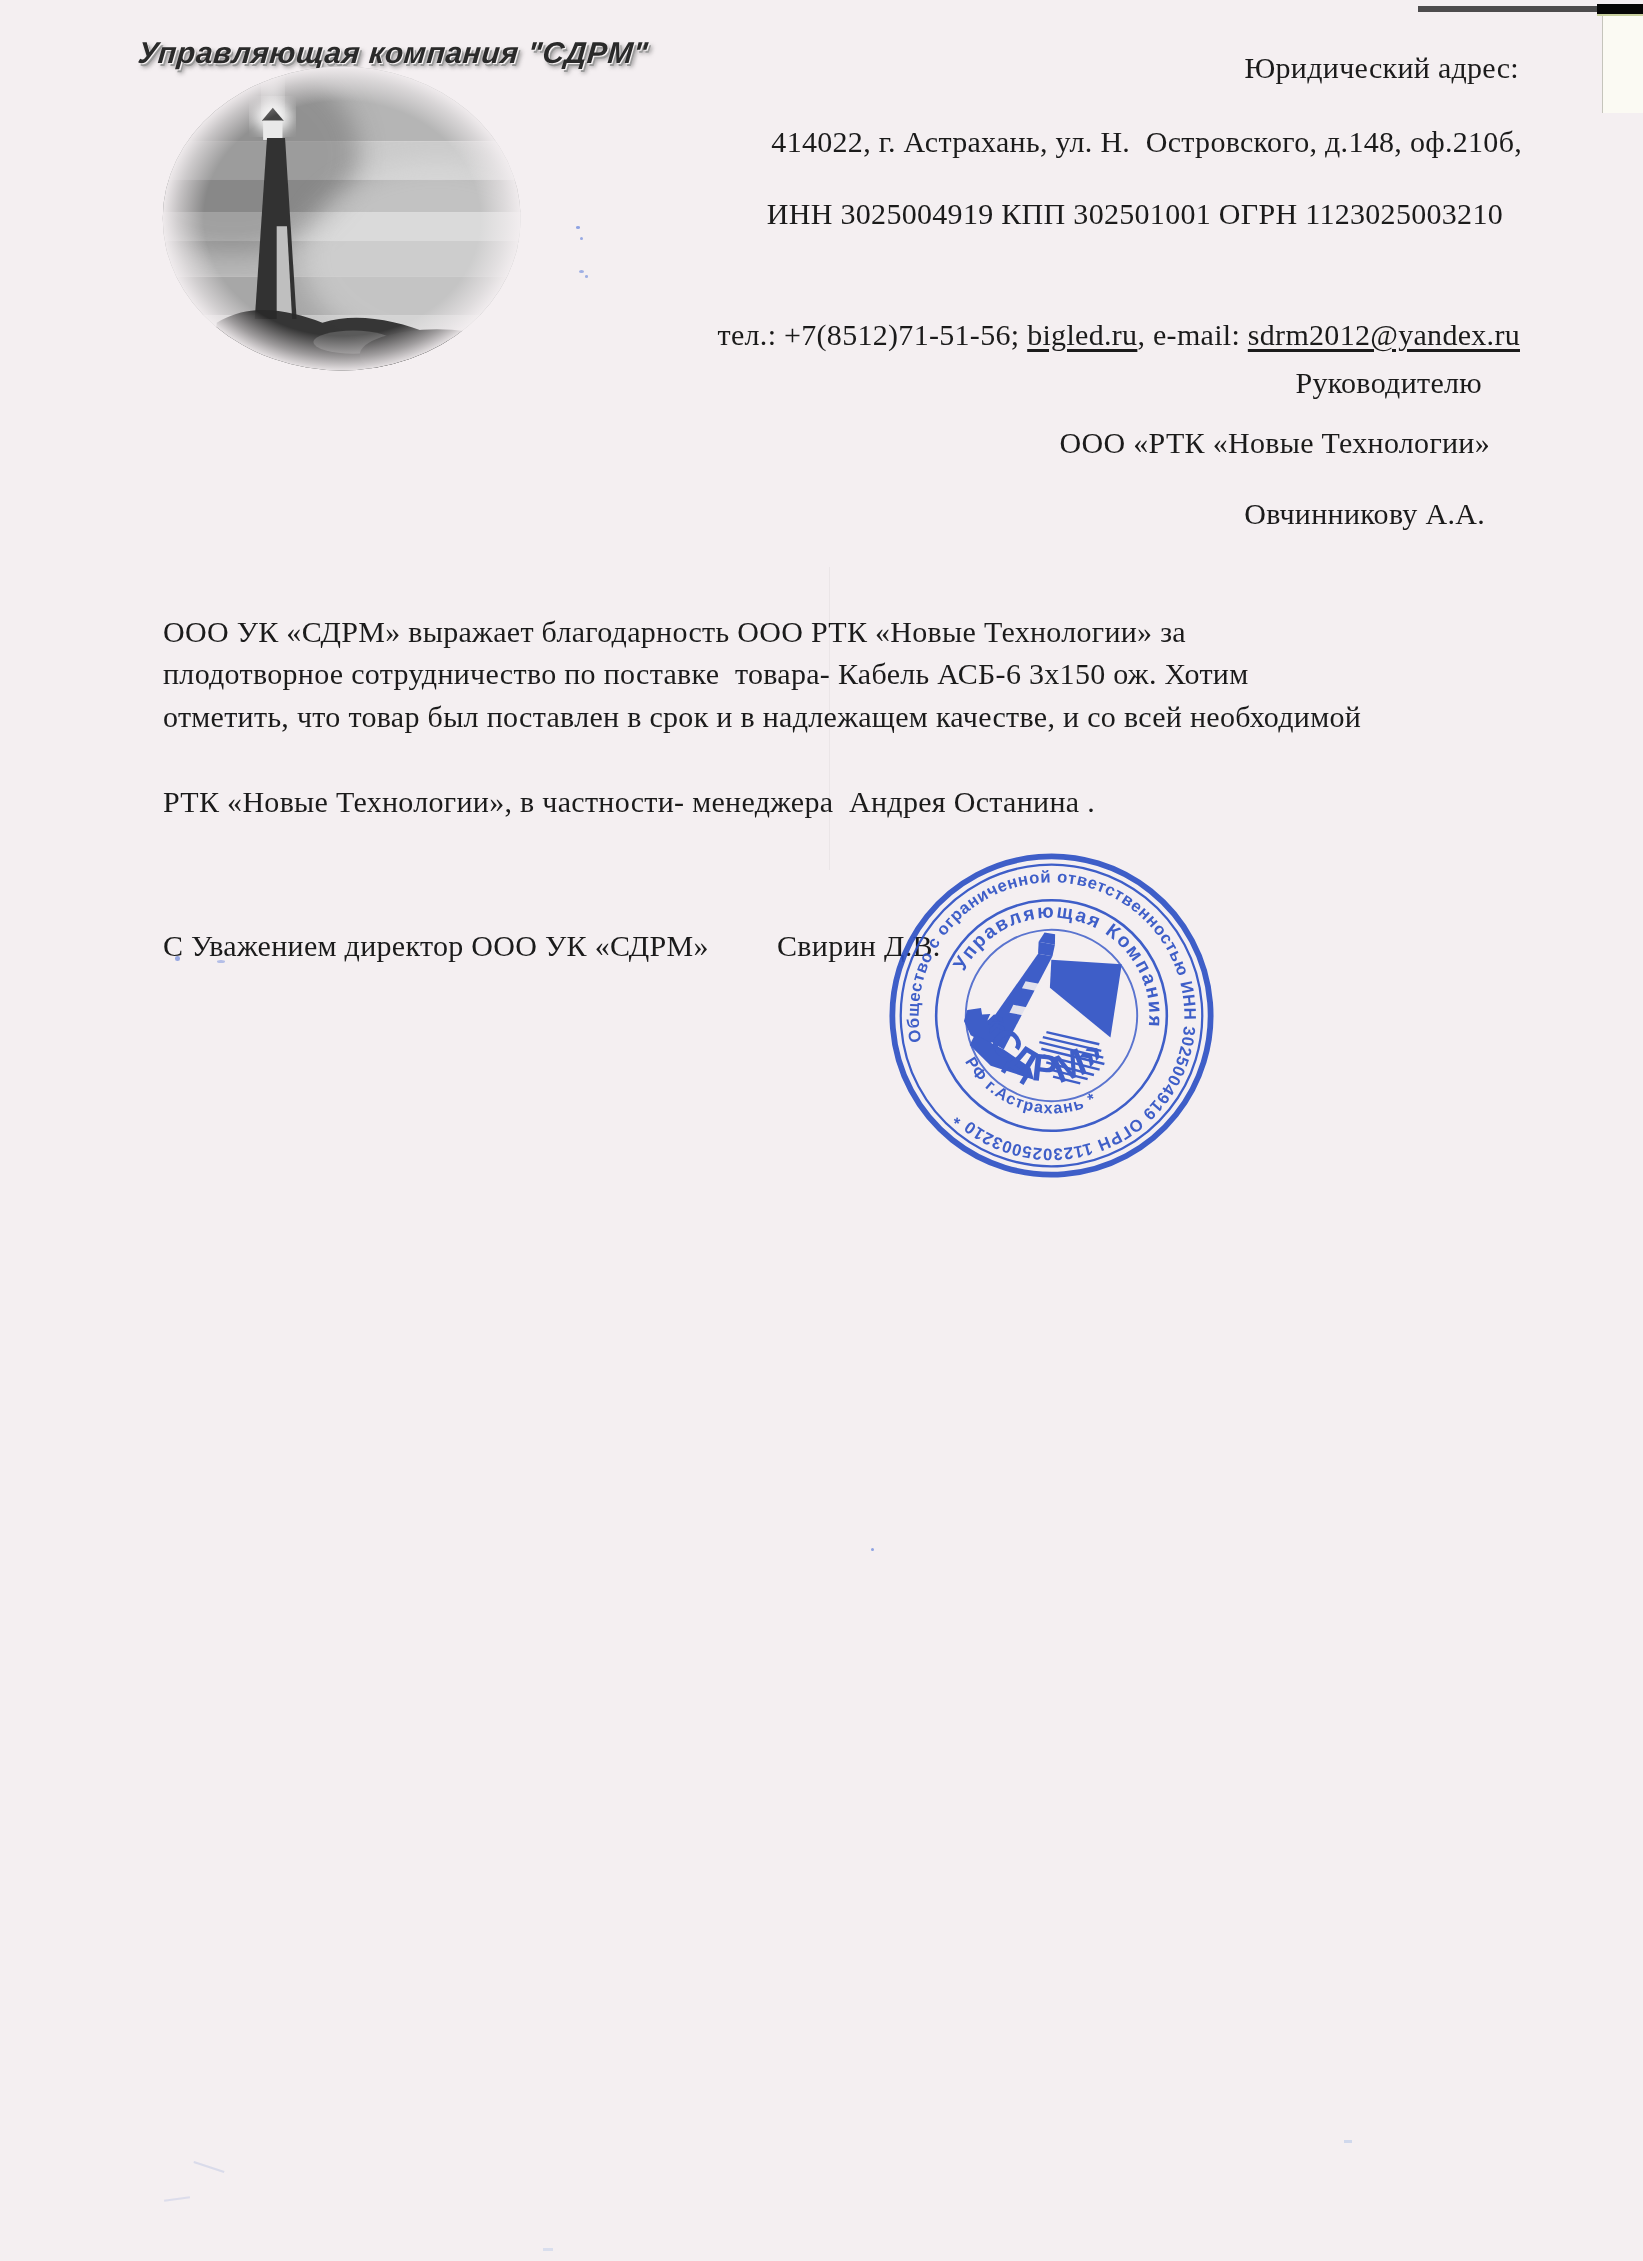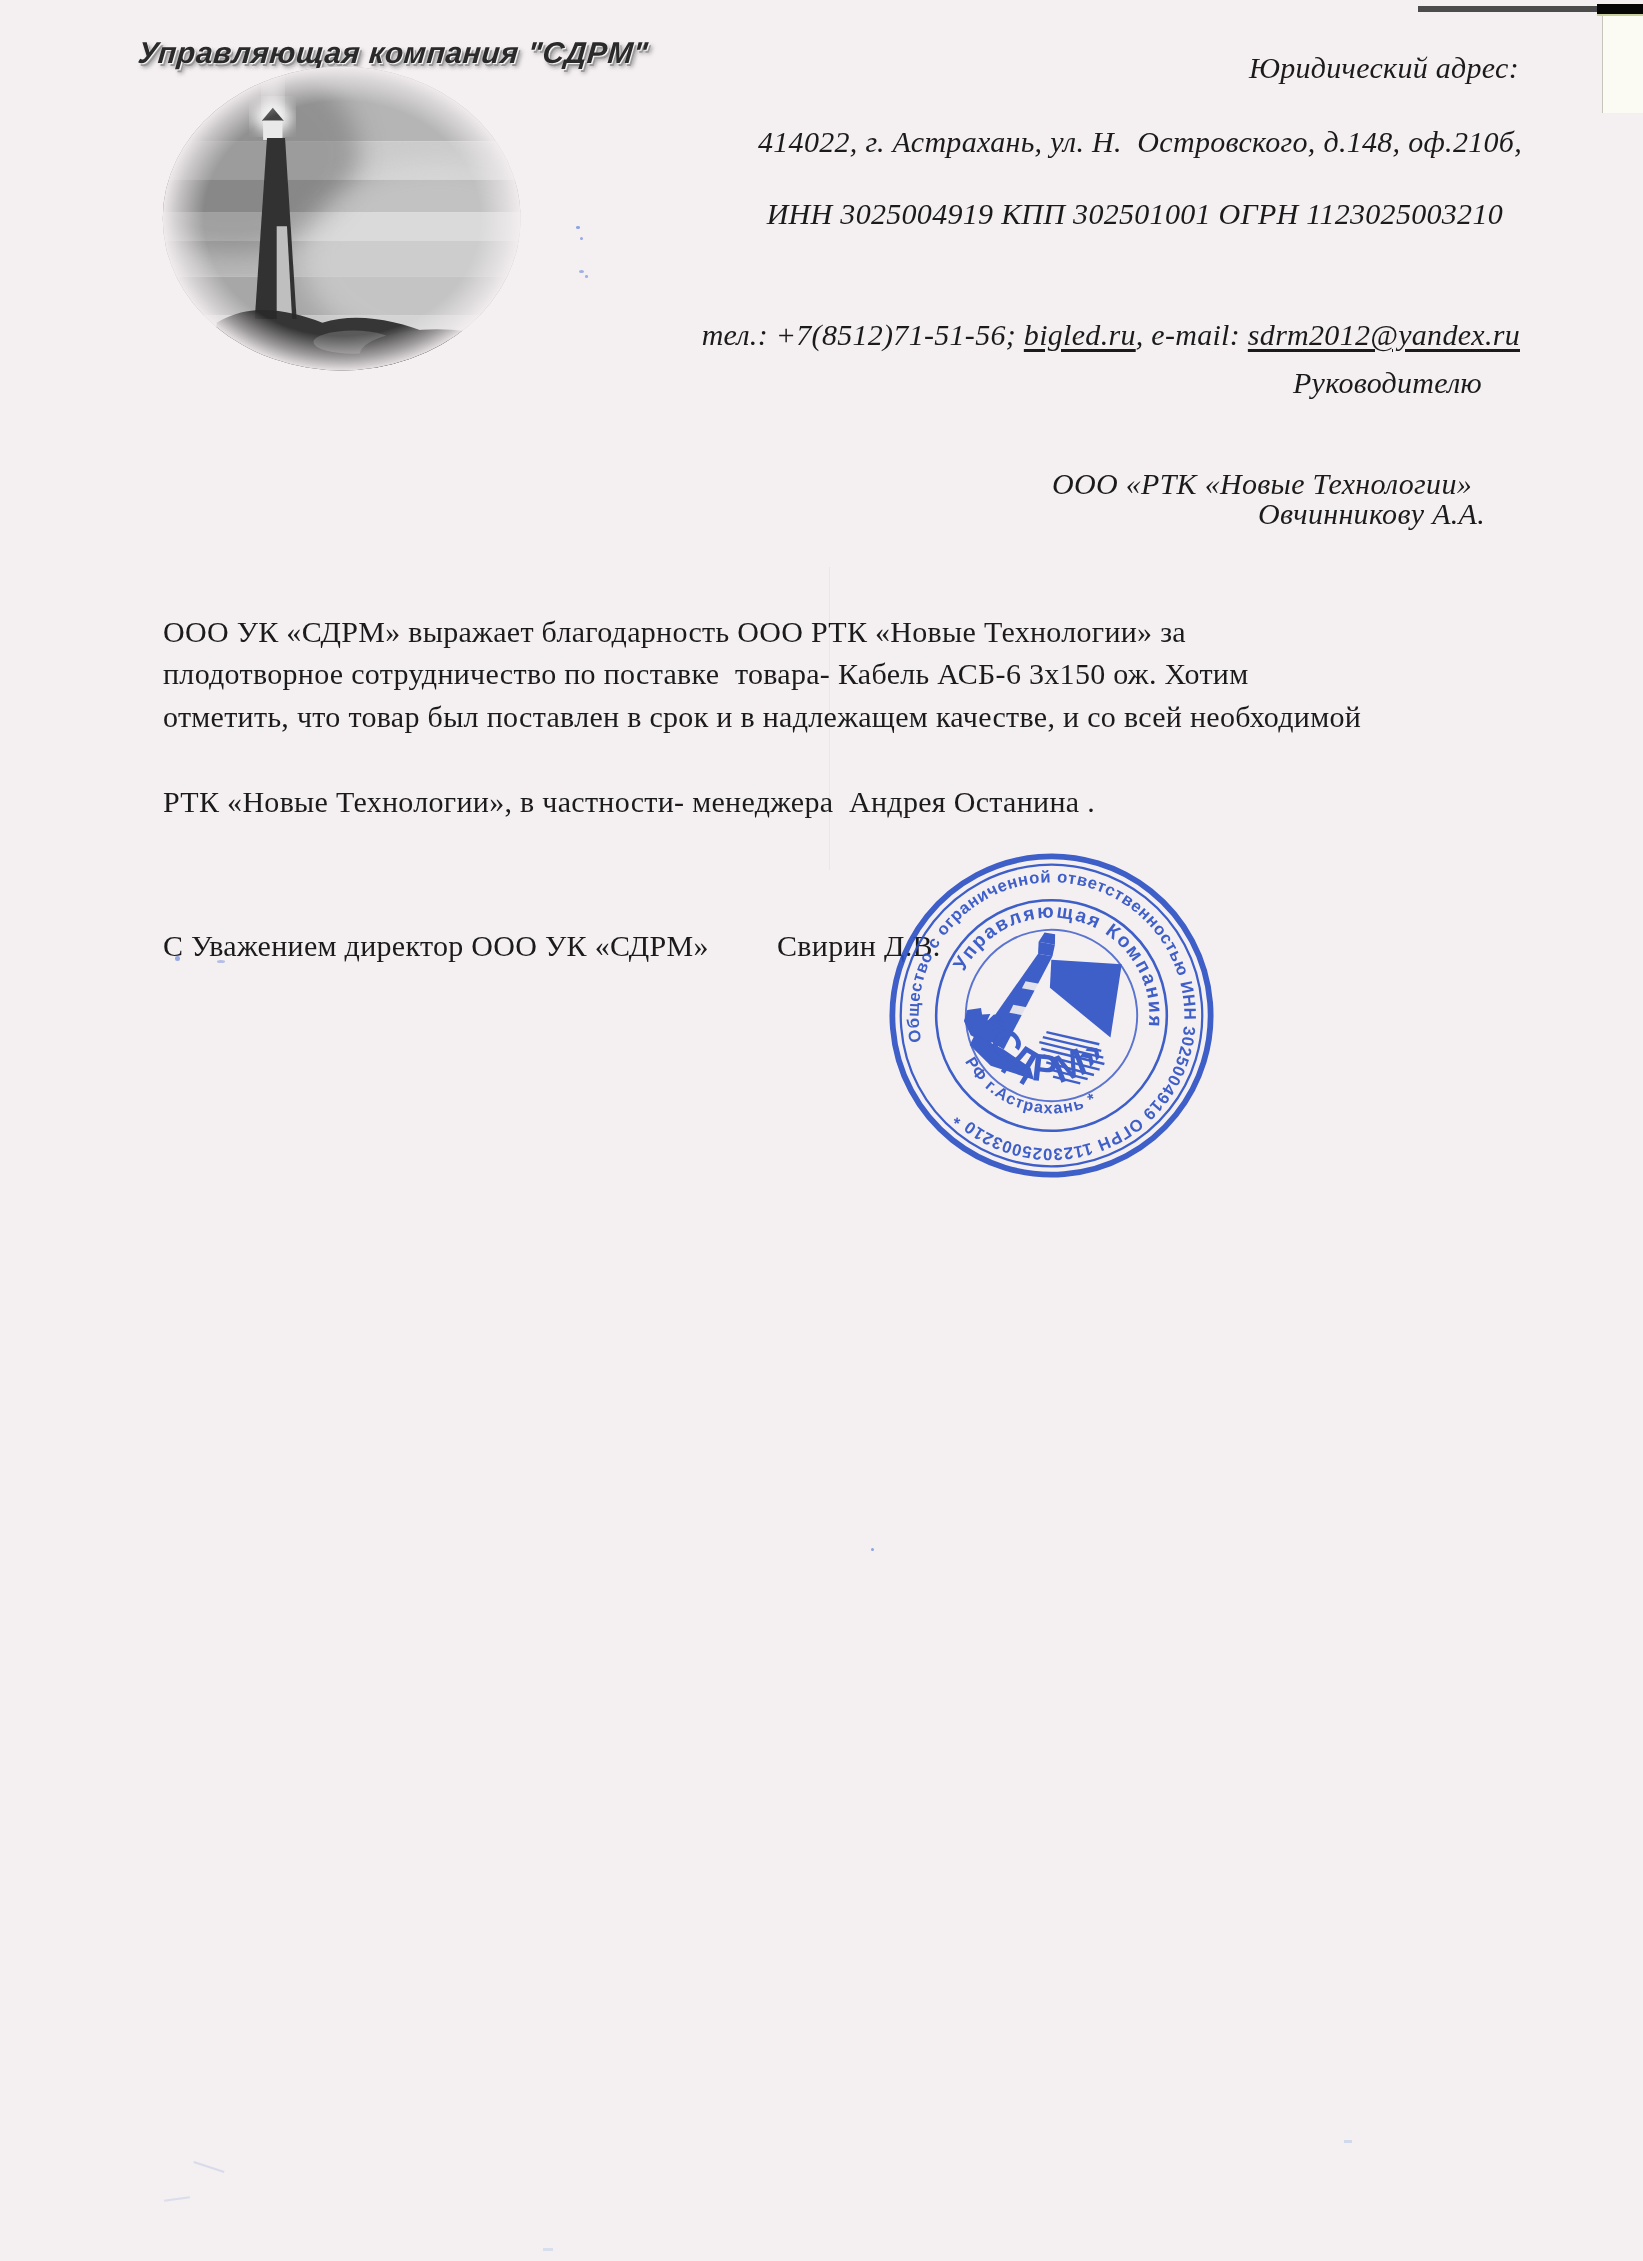--- a/index.html
+++ b/index.html
@@ -3,21 +3,21 @@
 <meta charset="utf-8">
 <style>
   html,body{margin:0;padding:0;background:#888;}
   .page{
     position:relative;width:1644px;height:2261px;overflow:hidden;
     background:#f4eff1;
     font-family:"Liberation Serif",serif;color:#1b1b1b;
   }
   .abs{position:absolute;}
   .txt{font-size:30px;white-space:pre;letter-spacing:0.3px;line-height:1.2;}
-  .rightcol{text-align:right;font-style:italic;}
+  .rightcol{text-align:right;}
   .u{text-decoration:underline;text-underline-offset:3.9px;}
   .logo-title{
     font-family:"Liberation Sans",sans-serif;font-weight:bold;font-style:italic;
     font-size:30px;letter-spacing:0.6px;color:#2a2a2a;transform:skewX(-5deg);
     text-shadow:1.3px 1.3px 0 #f7f3f4,2.6px 2.6px 0 #9a9a9a,3.9px 3.9px 4.5px rgba(70,70,70,.55);
     white-space:pre;
   }
   .artifact{background:#161616;}
   .speck{border-radius:50%;}
   .stamp-wrap{opacity:.9;transform:rotate(8deg);}
@@ -78,21 +78,21 @@
   </svg>
 
   <div class="abs txt rightcol" style="right:125px;top:50px;">Юридический адрес:</div>
   <div class="abs txt rightcol" style="right:122px;top:124px;">414022, г. Астрахань, ул. Н.  Островского, д.148, оф.210б,</div>
   <div class="abs txt rightcol" style="right:141px;top:196px;">ИНН 3025004919 КПП 302501001 ОГРН 1123025003210</div>
   <div class="abs txt rightcol" style="right:124px;top:281px;">
     <span>тел.: +7(8512)71-51-56; </span><span class="u">bigled.ru</span><span>, e-mail: </span><span class="u">sdrm2012@yandex.ru</span>
   </div>
 
   <div class="abs txt rightcol" style="right:162px;top:353px;margin-top:12px;">Руководителю</div>
-  <div class="abs txt rightcol" style="right:172px;top:425px;margin-top:41px;">ООО «РТК «Новые Технологии»</div>
+  <div class="abs txt rightcol" style="right:154px;top:425px;">ООО «РТК «Новые Технологии»</div>
   <div class="abs txt rightcol" style="right:159px;top:496px;">Овчинникову А.А.</div>
 
   <div class="abs txt" style="left:163px;top:614px;">ООО УК «СДРМ» выражает благодарность ООО РТК «Новые Технологии» за</div>
   <div class="abs txt" style="left:163px;top:656px;text-align:right;">плодотворное сотрудничество по поставке  товара- Кабель АСБ-6 3х150 ож. Хотим</div>
   <div class="abs txt" style="left:163px;top:699px;">отметить, что товар был поставлен в срок и в надлежащем качестве, и со всей необходимой</div>
   <div class="abs txt" style="left:163px;top:784px;">РТК «Новые Технологии», в частности- менеджера  Андрея Останина .</div>
 
 
   <div class="abs txt" style="left:163px;top:928px;">С Уважением директор ООО УК «СДРМ»</div>
   <div class="abs txt" style="left:777px;top:928px;">Свирин Д.В.</div>

